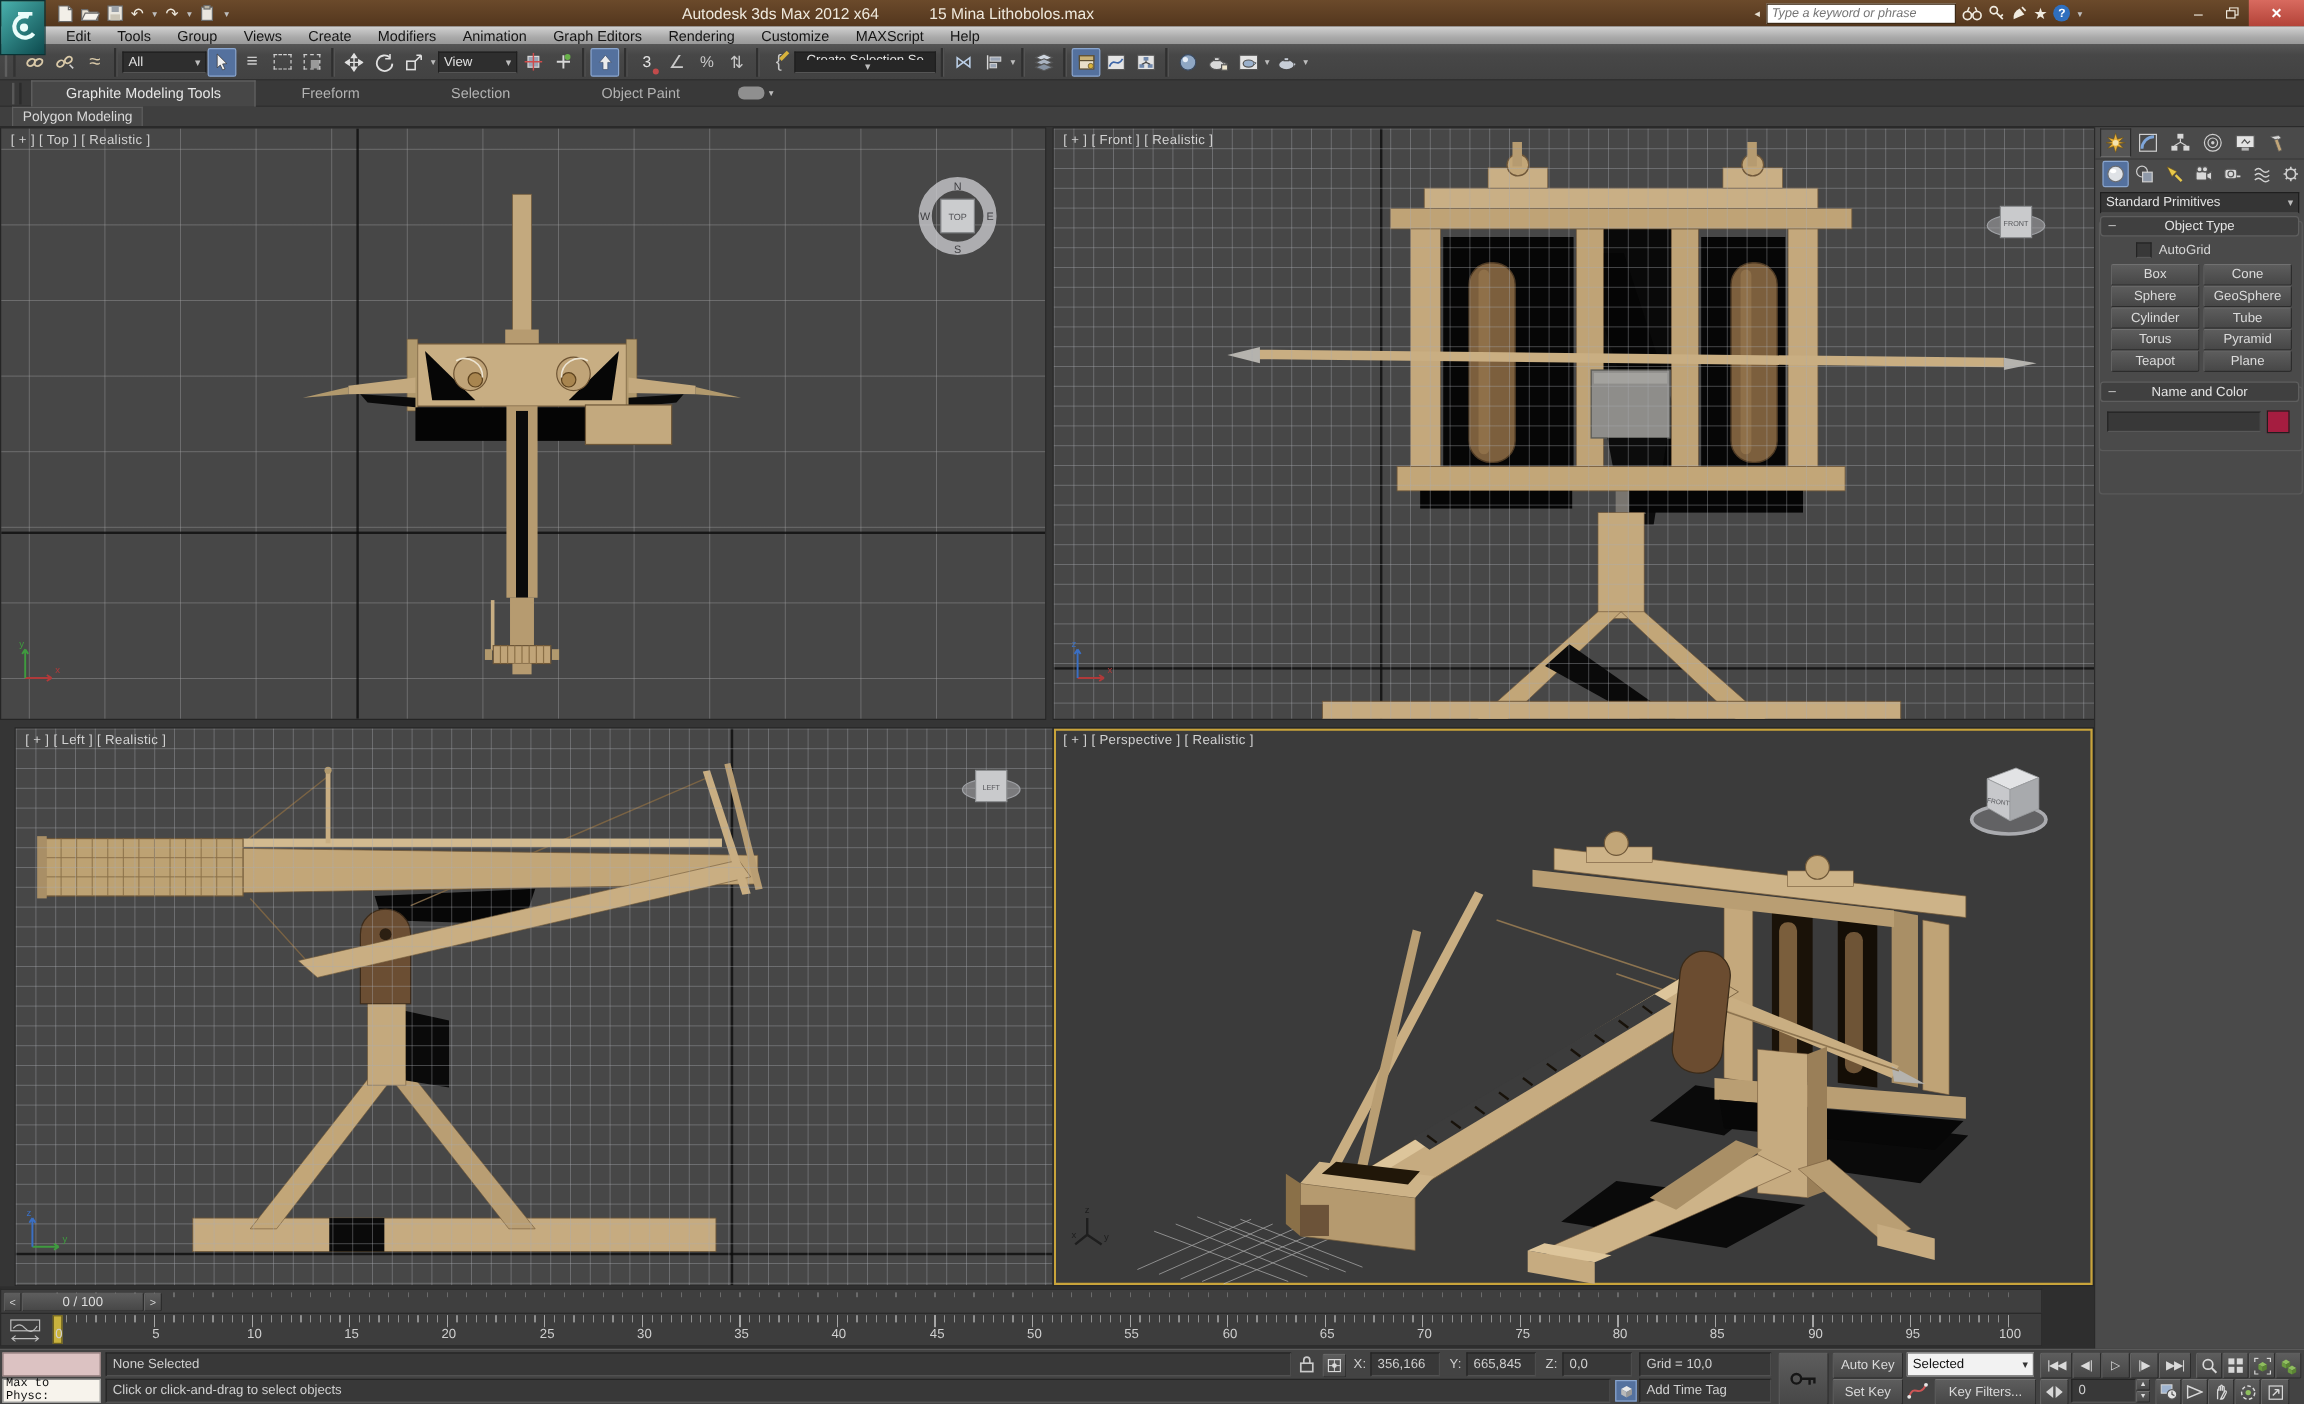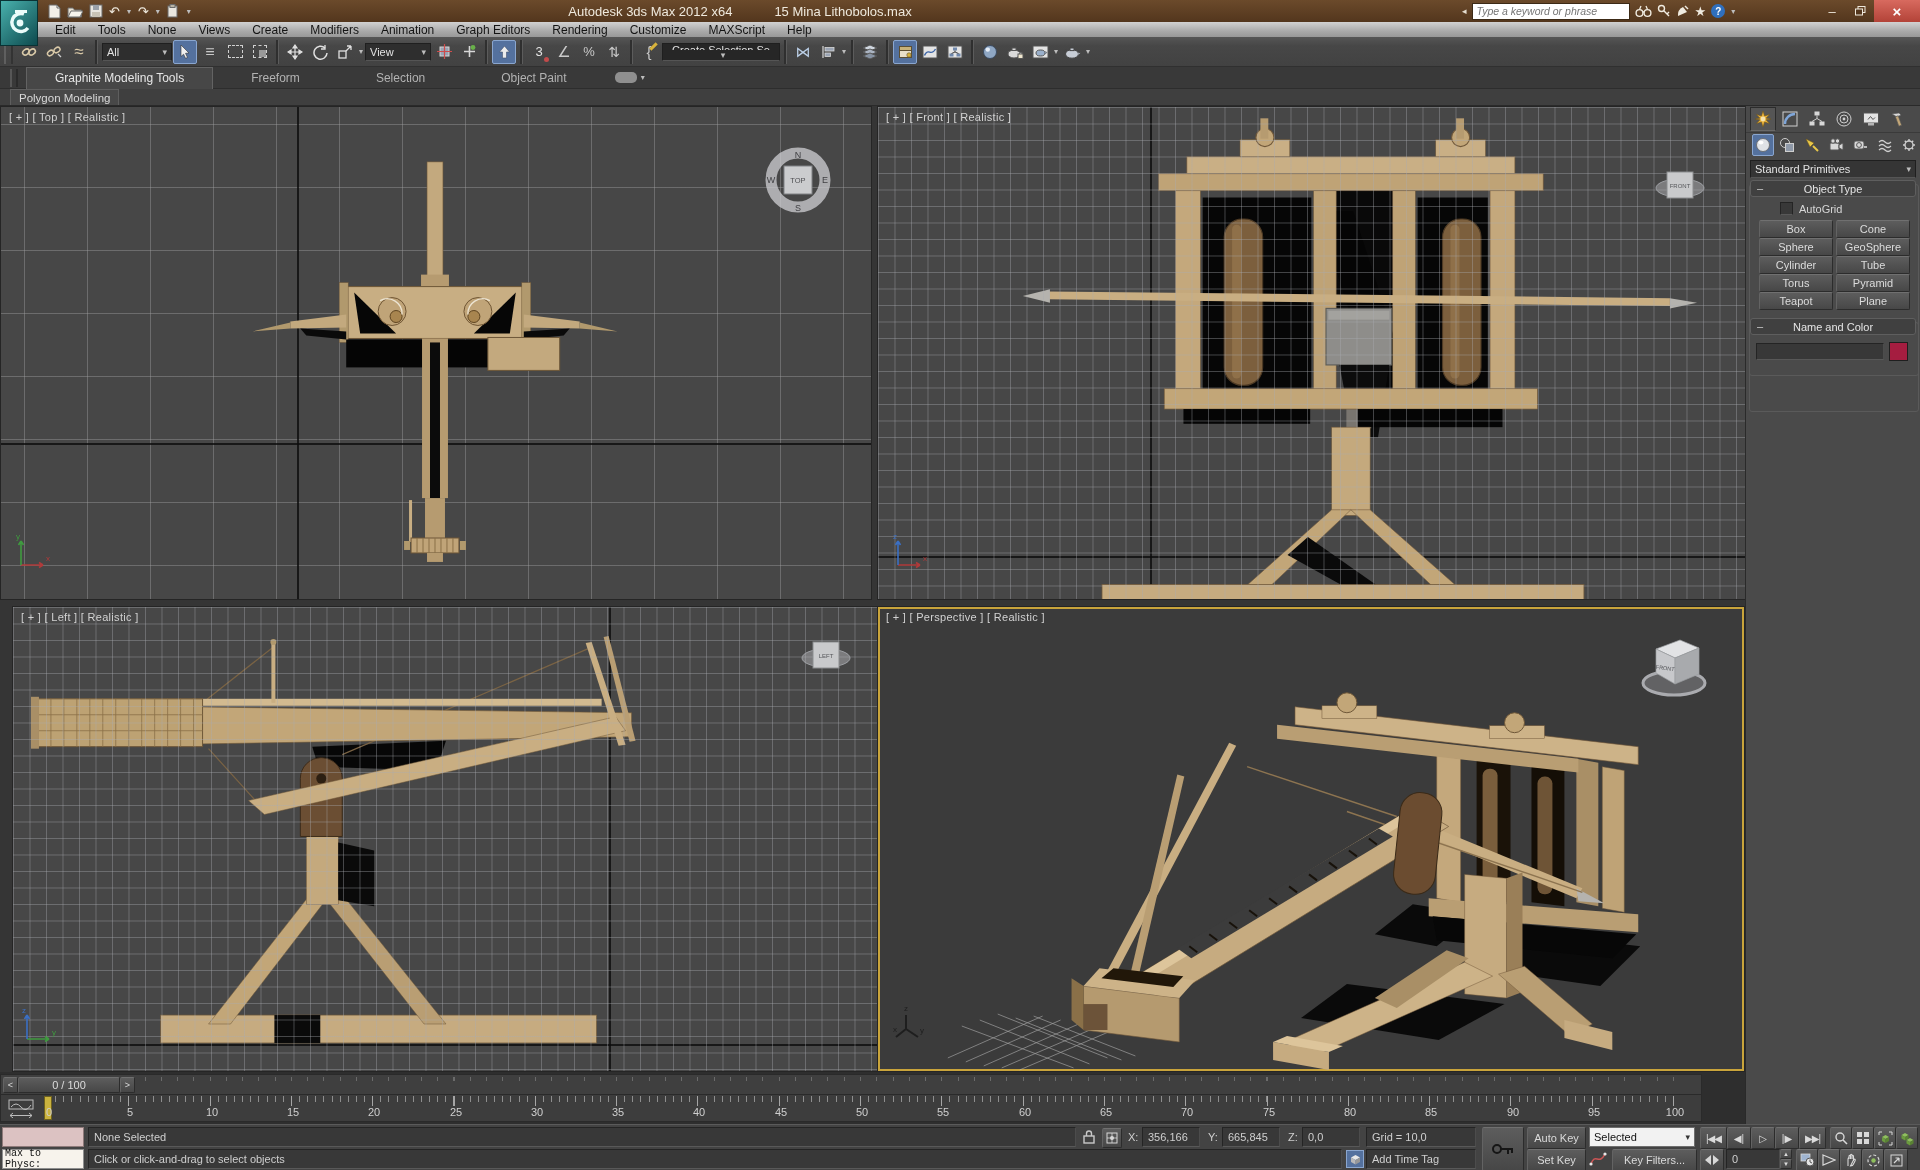--- a/index.html
+++ b/index.html
@@ -120,21 +120,21 @@
           <rect x="0.5" y="3" width="7" height="6" fill="#53361d" stroke="#efe9dd"></rect>
         </svg>
     </div>
     <div style="width:46px;height:22px;background:linear-gradient(#d86a5f,#b34338);display:flex;align-items:center;justify-content:center;color:#fff;font-size:15px;font-weight:bold;">×</div>
   </div>
 </div>
 
 <div class="abs flex" id="menubar" style="left:0;top:22px;width:1920px;height:15px;background:linear-gradient(#d2d2d2,#aaaaaa 60%,#989898);padding-left:44px;box-sizing:border-box;gap:0;">
   <span style="padding:0 11px;color:#141414;font-size:12px;">Edit</span>
   <span style="padding:0 11px;color:#141414;font-size:12px;">Tools</span>
-  <span style="padding:0 11px;color:#141414;font-size:12px;">None</span>
+  <span style="padding:0 11px;color:#141414;font-size:12px;">Group</span>
   <span style="padding:0 11px;color:#141414;font-size:12px;">Views</span>
   <span style="padding:0 11px;color:#141414;font-size:12px;">Create</span>
   <span style="padding:0 11px;color:#141414;font-size:12px;">Modifiers</span>
   <span style="padding:0 11px;color:#141414;font-size:12px;">Animation</span>
   <span style="padding:0 11px;color:#141414;font-size:12px;">Graph Editors</span>
   <span style="padding:0 11px;color:#141414;font-size:12px;">Rendering</span>
   <span style="padding:0 11px;color:#141414;font-size:12px;">Customize</span>
   <span style="padding:0 11px;color:#141414;font-size:12px;">MAXScript</span>
   <span style="padding:0 11px;color:#141414;font-size:12px;">Help</span>
 </div>

